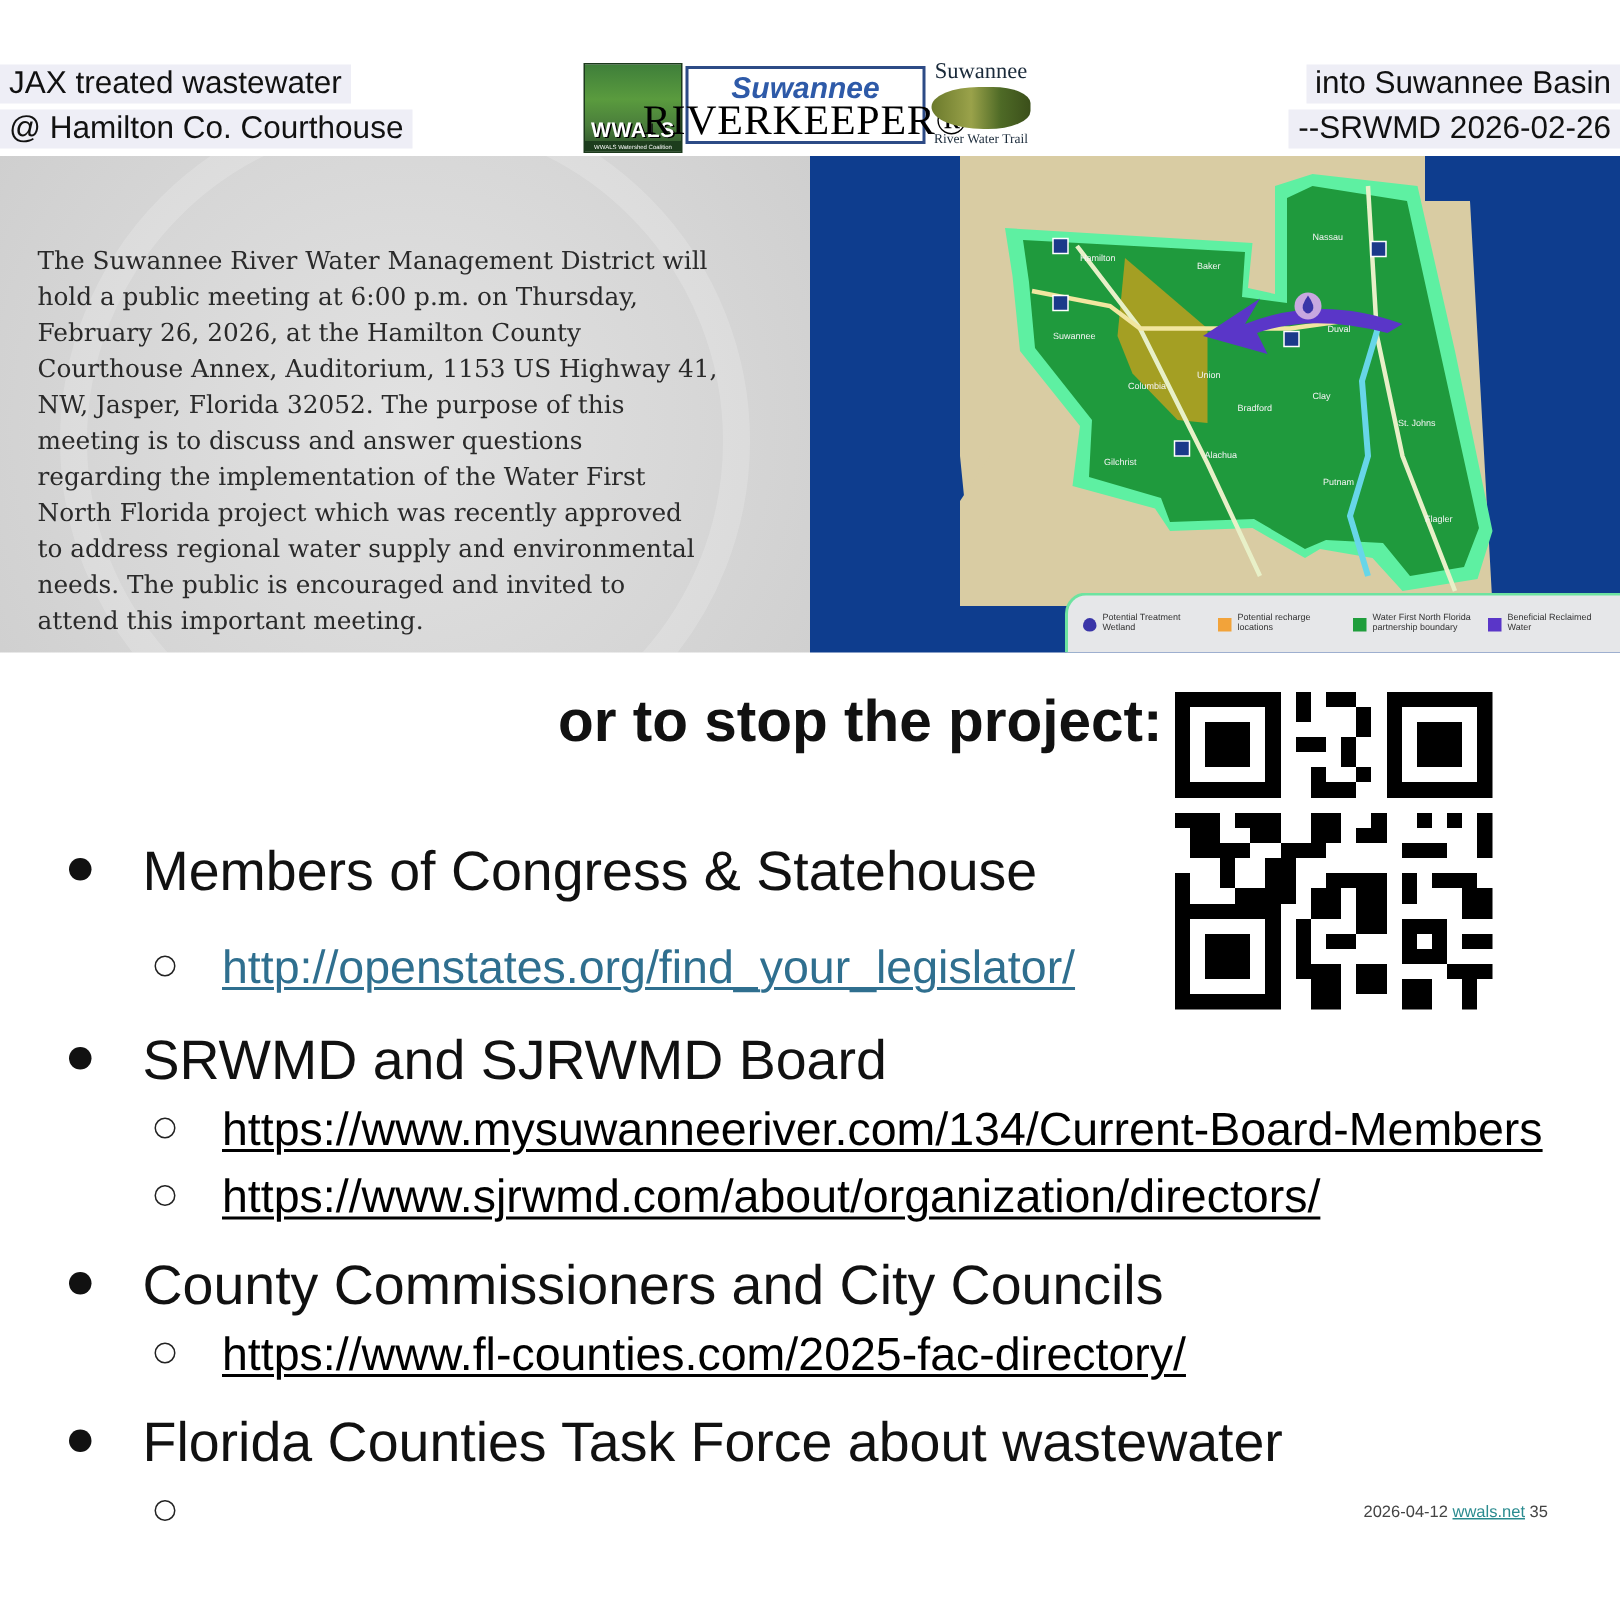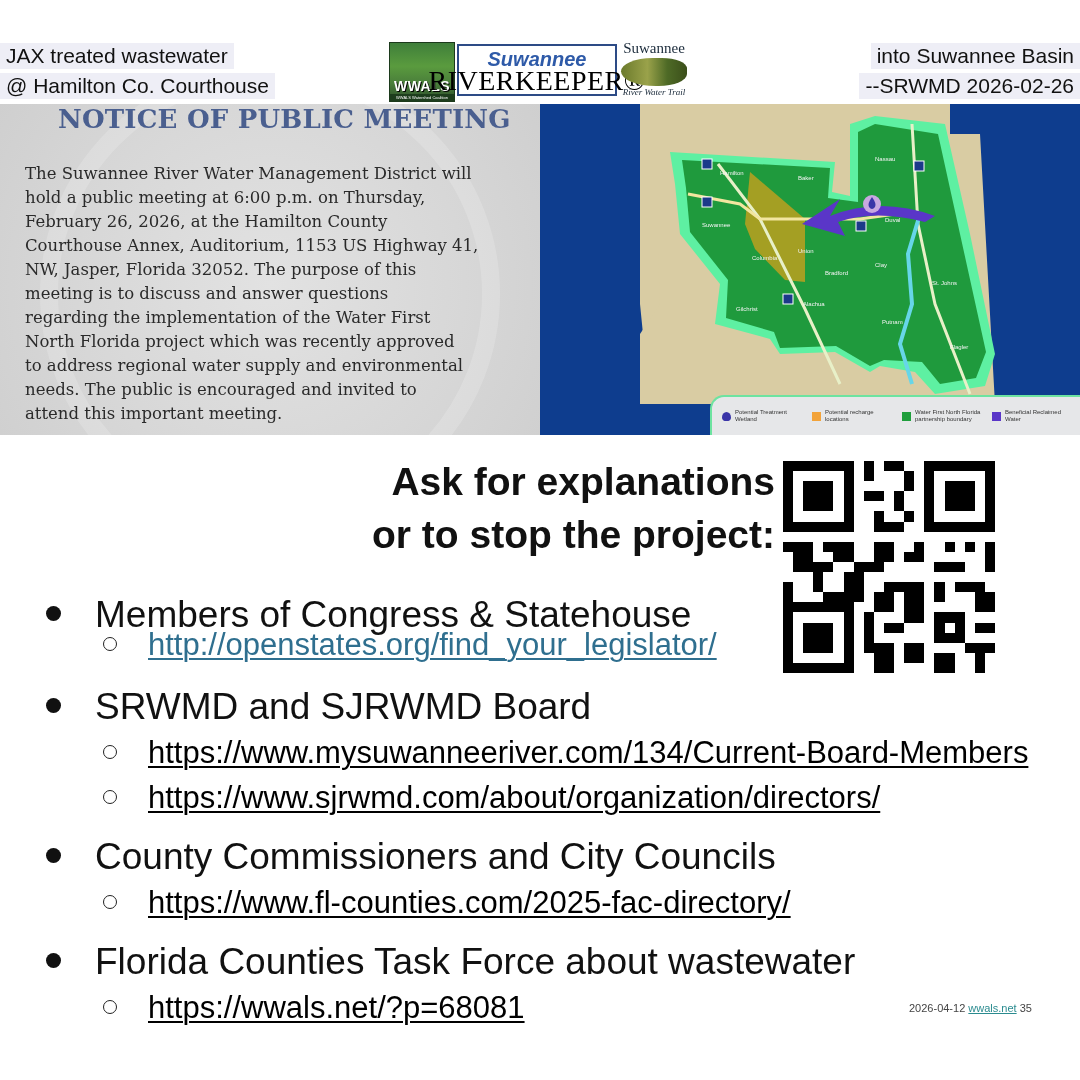--- a/index.html
+++ b/index.html
@@ -29,21 +29,21 @@
   }
   .logo-rk .top { font-family: "Liberation Sans", sans-serif; font-style: italic; font-weight: bold; color: #2e5aa8; font-size: 20px; line-height: 22px; }
   .logo-rk .bot { font-family: "Liberation Serif", serif; color: #000000; font-size: 28px; line-height: 22px; letter-spacing: 0.5px; }
   .logo-trail { position: absolute; left: 618px; top: 40px; width: 72px; height: 64px; text-align: center; }
   .logo-trail .t1 { font-family: "Liberation Serif", serif; font-size: 15px; color: #1a2a3a; line-height: 16px; }
   .logo-trail .fish {
     margin: 2px auto 0; width: 66px; height: 28px;
     background: linear-gradient(90deg, #6b7a2c, #9aa24a 40%, #4e6a26 70%, #3b4f1a);
     border-radius: 50% 40% 45% 55%;
   }
-  .logo-trail .t2 { font-family: "Liberation Serif", serif; font-size: 9px; color: #1a2a3a; line-height: 12px; font-style: italic; }
+  .logo-trail .t2 { font-family: "Liberation Serif", serif; font-size: 9px; color: #1a2a3a; line-height: 12px; }
 
   
   .notice {
     position: absolute; left: 0; top: 104px; width: 540px; height: 331px;
     background: radial-gradient(circle at 270px 180px, #e2e2e2 0%, #d7d7d7 60%, #cfcfcf 100%);
     overflow: hidden;
   }
   .notice .seal {
     position: absolute; left: 40px; top: -40px; width: 460px; height: 460px; border-radius: 50%;
     border: 18px solid rgba(255,255,255,0.18);
@@ -104,21 +104,20 @@
   <span class="bot">RIVERKEEPER®</span>
 </div>
 <div class="logo-trail">
   <div class="t1">Suwannee</div>
   <div class="fish"></div>
   <div class="t2">River Water Trail</div>
 </div>
 
 <div class="notice">
   <div class="seal"></div>
-  <h1>NOTICE OF PUBLIC MEETING</h1>
   <p>The Suwannee River Water Management District will
 hold a public meeting at 6:00 p.m. on Thursday,
 February 26, 2026, at the Hamilton County
 Courthouse Annex, Auditorium, 1153 US Highway 41,
 NW, Jasper, Florida 32052.  The purpose of this
 meeting is to discuss and answer questions
 regarding the implementation of the Water First
 North Florida project which was recently approved
 to address regional water supply and environmental
 needs.  The public is encouraged and invited to
@@ -182,21 +181,20 @@
       <span>Water First North Florida partnership boundary</span>
     </div>
     <div class="item">
       <span class="sw" style="background:#5a36c8;"></span>
       <span>Beneficial Reclaimed Water</span>
     </div>
   </div>
 </div>
 
 <div class="ask">
-  <div>Ask for explanations</div>
   <div>or to stop the project:</div>
 </div>
 
 <div class="qr">
   <svg width="212" height="212" viewBox="0 0 21 21" shape-rendering="crispEdges">
     <rect width="21" height="21" fill="#fff"></rect>
     <g fill="#000">
       <rect x="0" y="0" width="7" height="7"></rect>
         <rect x="1" y="1" width="5" height="5" fill="#fff"></rect>
         <rect x="2" y="2" width="3" height="3"></rect>
@@ -246,21 +244,21 @@
         <rect x="12" y="18" width="2" height="2"></rect>
       <rect x="9" y="19" width="2" height="2"></rect>
         <rect x="15" y="19" width="2" height="2"></rect>
         <rect x="18" y="18" width="3" height="1"></rect>
         <rect x="19" y="19" width="1" height="2"></rect>
     </g>
   </svg>
 </div>
 
 <div class="list">
-  <div class="b1" style="top:594px;">
+  <div class="b1" style="top:560px;">
     <span class="dot"></span><span>Members of Congress &amp; Statehouse</span>
   </div>
   <div class="b2 blue" style="top:627px;">
     <span class="ring"></span><a>http://openstates.org/find_your_legislator/</a>
   </div>
 
   <div class="b1" style="top:686px;">
     <span class="dot"></span><span>SRWMD and SJRWMD Board</span>
   </div>
   <div class="b2" style="top:735px;">
@@ -274,21 +272,21 @@
     <span class="dot"></span><span>County Commissioners and City Councils</span>
   </div>
   <div class="b2" style="top:885px;">
     <span class="ring"></span><a>https://www.fl-counties.com/2025-fac-directory/</a>
   </div>
 
   <div class="b1" style="top:941px;">
     <span class="dot"></span><span>Florida Counties Task Force about wastewater</span>
   </div>
   <div class="b2" style="top:990px;">
-    <span class="ring"></span><a>https://wwals.net/?p=68081</a>
+    <span class="ring"></span>
   </div>
 </div>
 
 <div class="footer">
   <span>2026-04-12</span>
   <a>wwals.net</a>
   <span>35</span>
 </div>
 
 </body></html>

